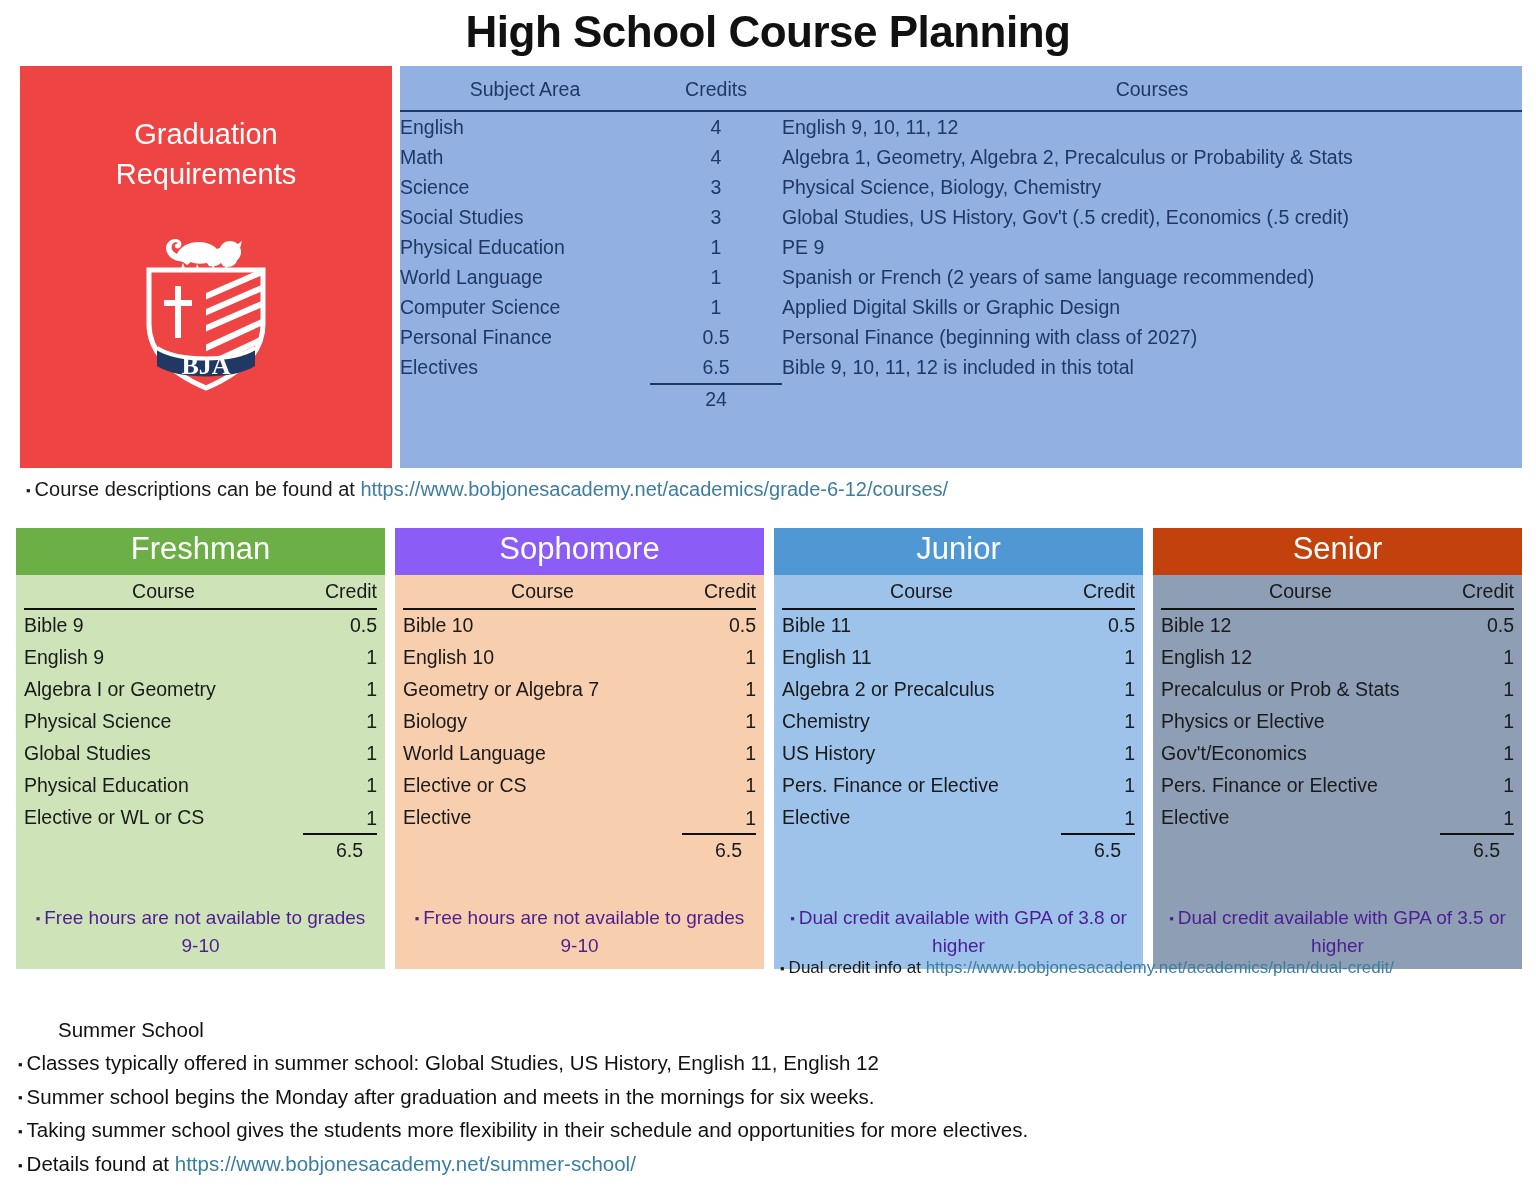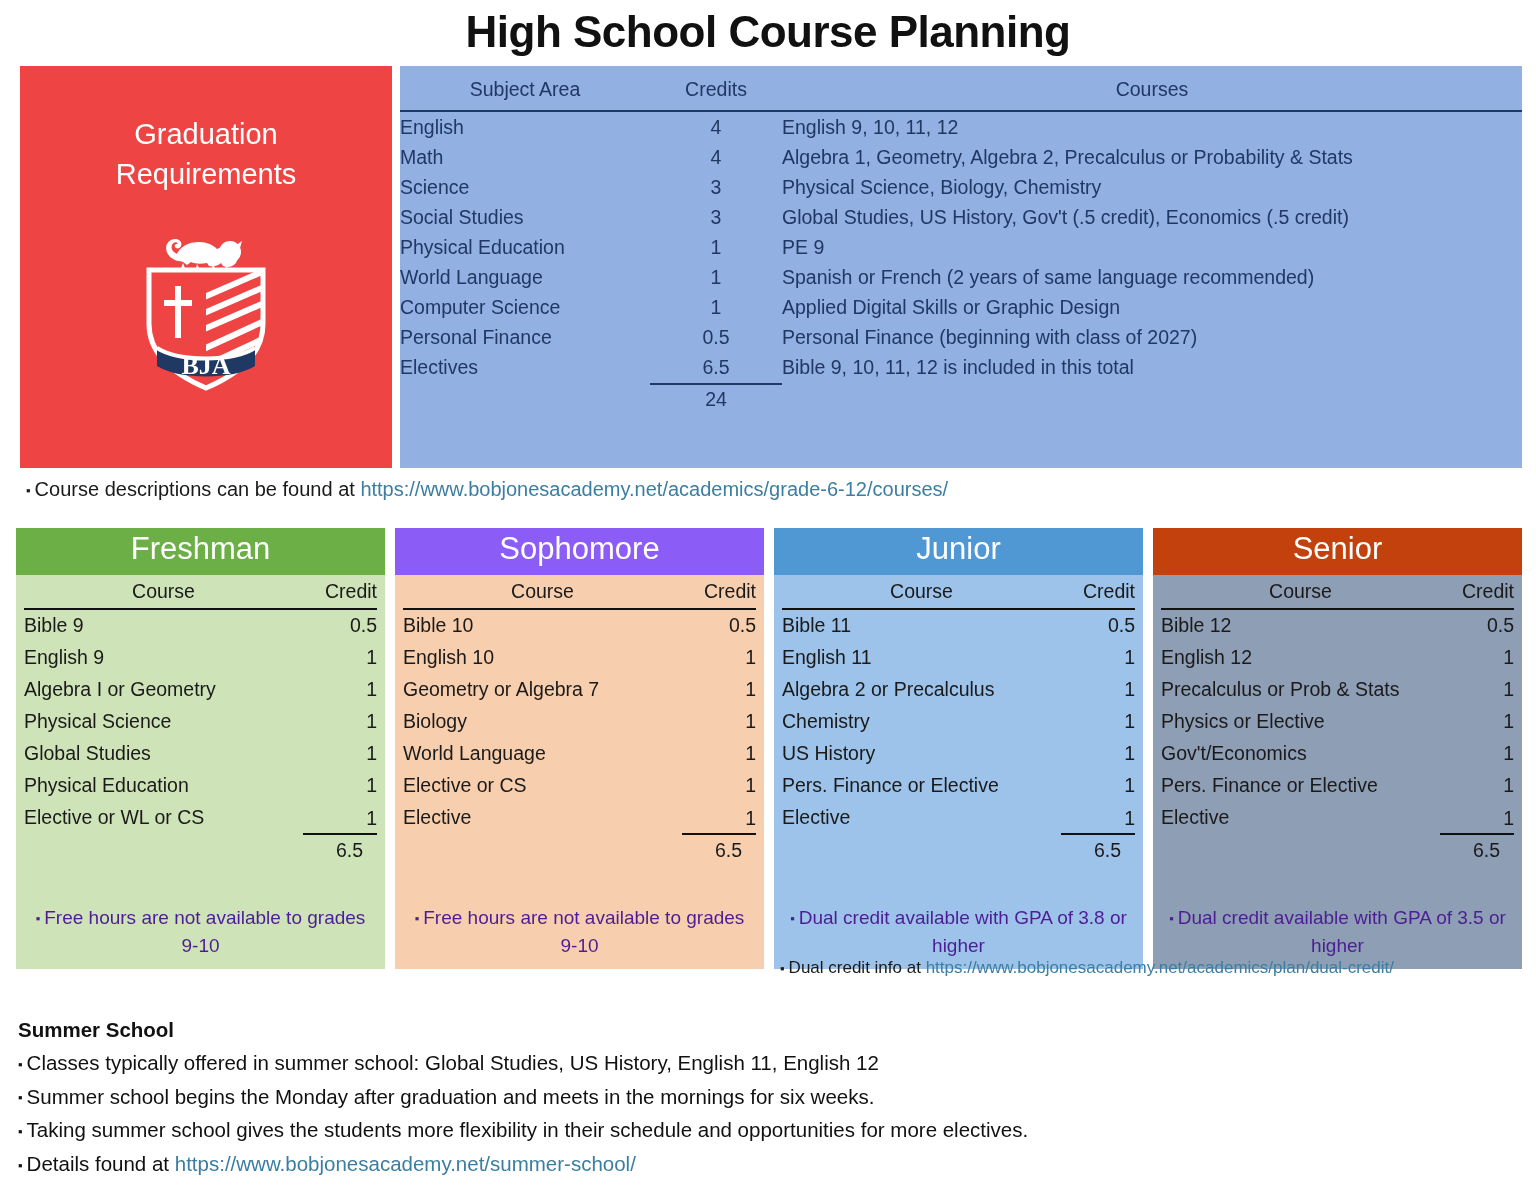--- a/index.html
+++ b/index.html
@@ -182,21 +182,21 @@
 
   
   .summer {
     position: absolute;
     top: 1018px;
     left: 18px;
     right: 14px;
     font-size: 20.5px;
     color: #111111;
   }
-  .summer-title { font-weight: 700; margin-bottom: 9px; }
+  .summer-title { font-weight: 400; margin-bottom: 9px; margin-left: 40px; }
   .summer-item { margin-bottom: 9px; line-height: 1.2; }
 </style>
 </head>
 <body>
 
 <div class="page-title">High School Course Planning</div>
 
 <div class="top-section">
 
   <div class="grad-panel">

